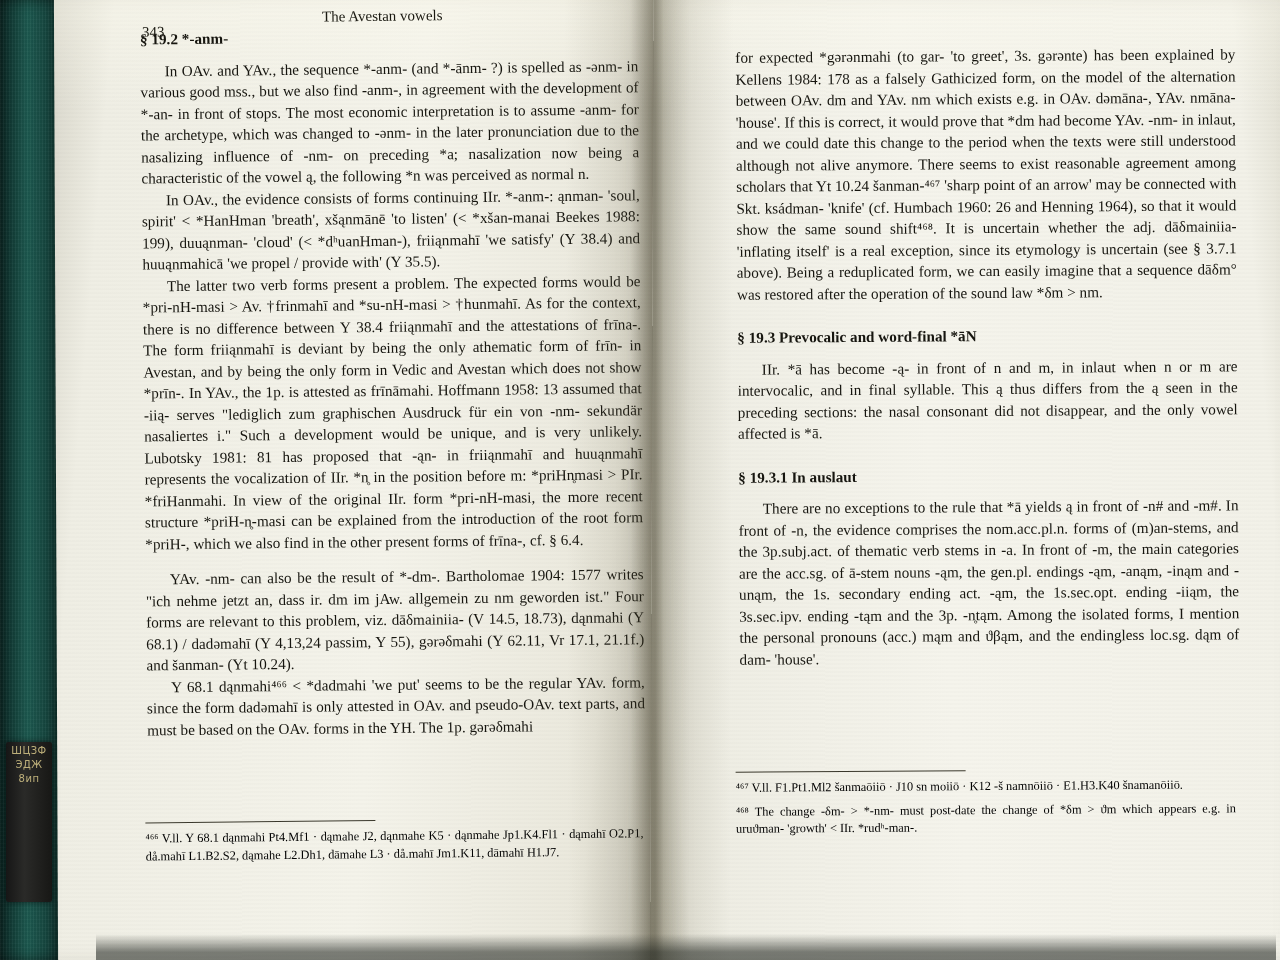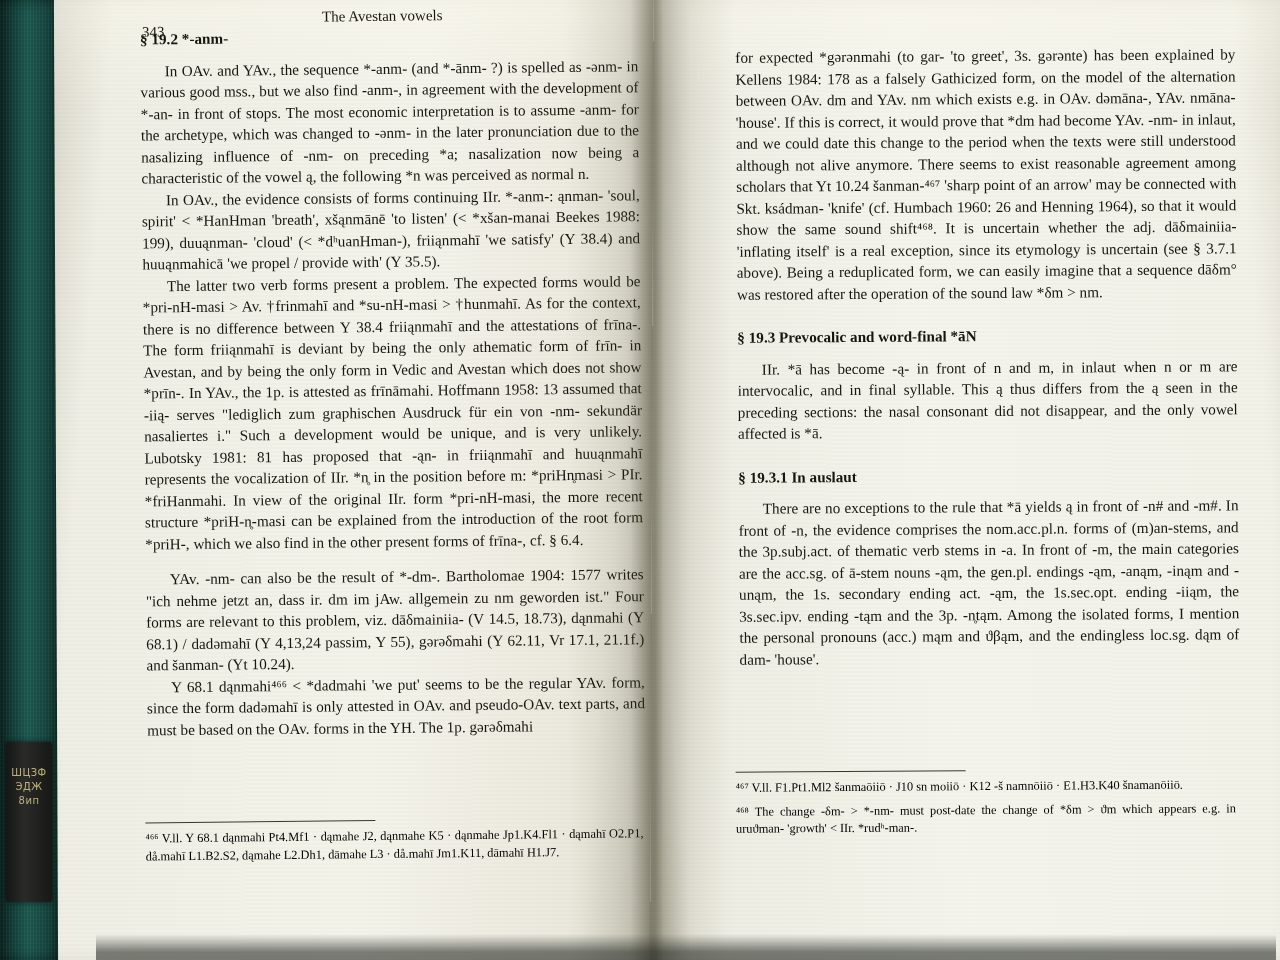--- a/index.html
+++ b/index.html
@@ -54,21 +54,21 @@
     top: 742px;
     width: 46px;
     height: 160px;
     background: linear-gradient(90deg,#161616,#2a2a28 40%,#171715);
     border-radius: 2px;
     box-shadow: 0 0 6px rgba(0,0,0,0.6);
     color: #d8c88a;
     font-size: 10px;
     line-height: 14px;
     text-align: center;
-    padding-top: 24px;
+    padding-top: 2px;
     box-sizing: border-box;
     letter-spacing: 0.5px;
     font-family: "DejaVu Sans", sans-serif;
   }
   .spine-label div { opacity: 0.85; }
 
   
   .book {
     position: absolute;
     left: 56px;

